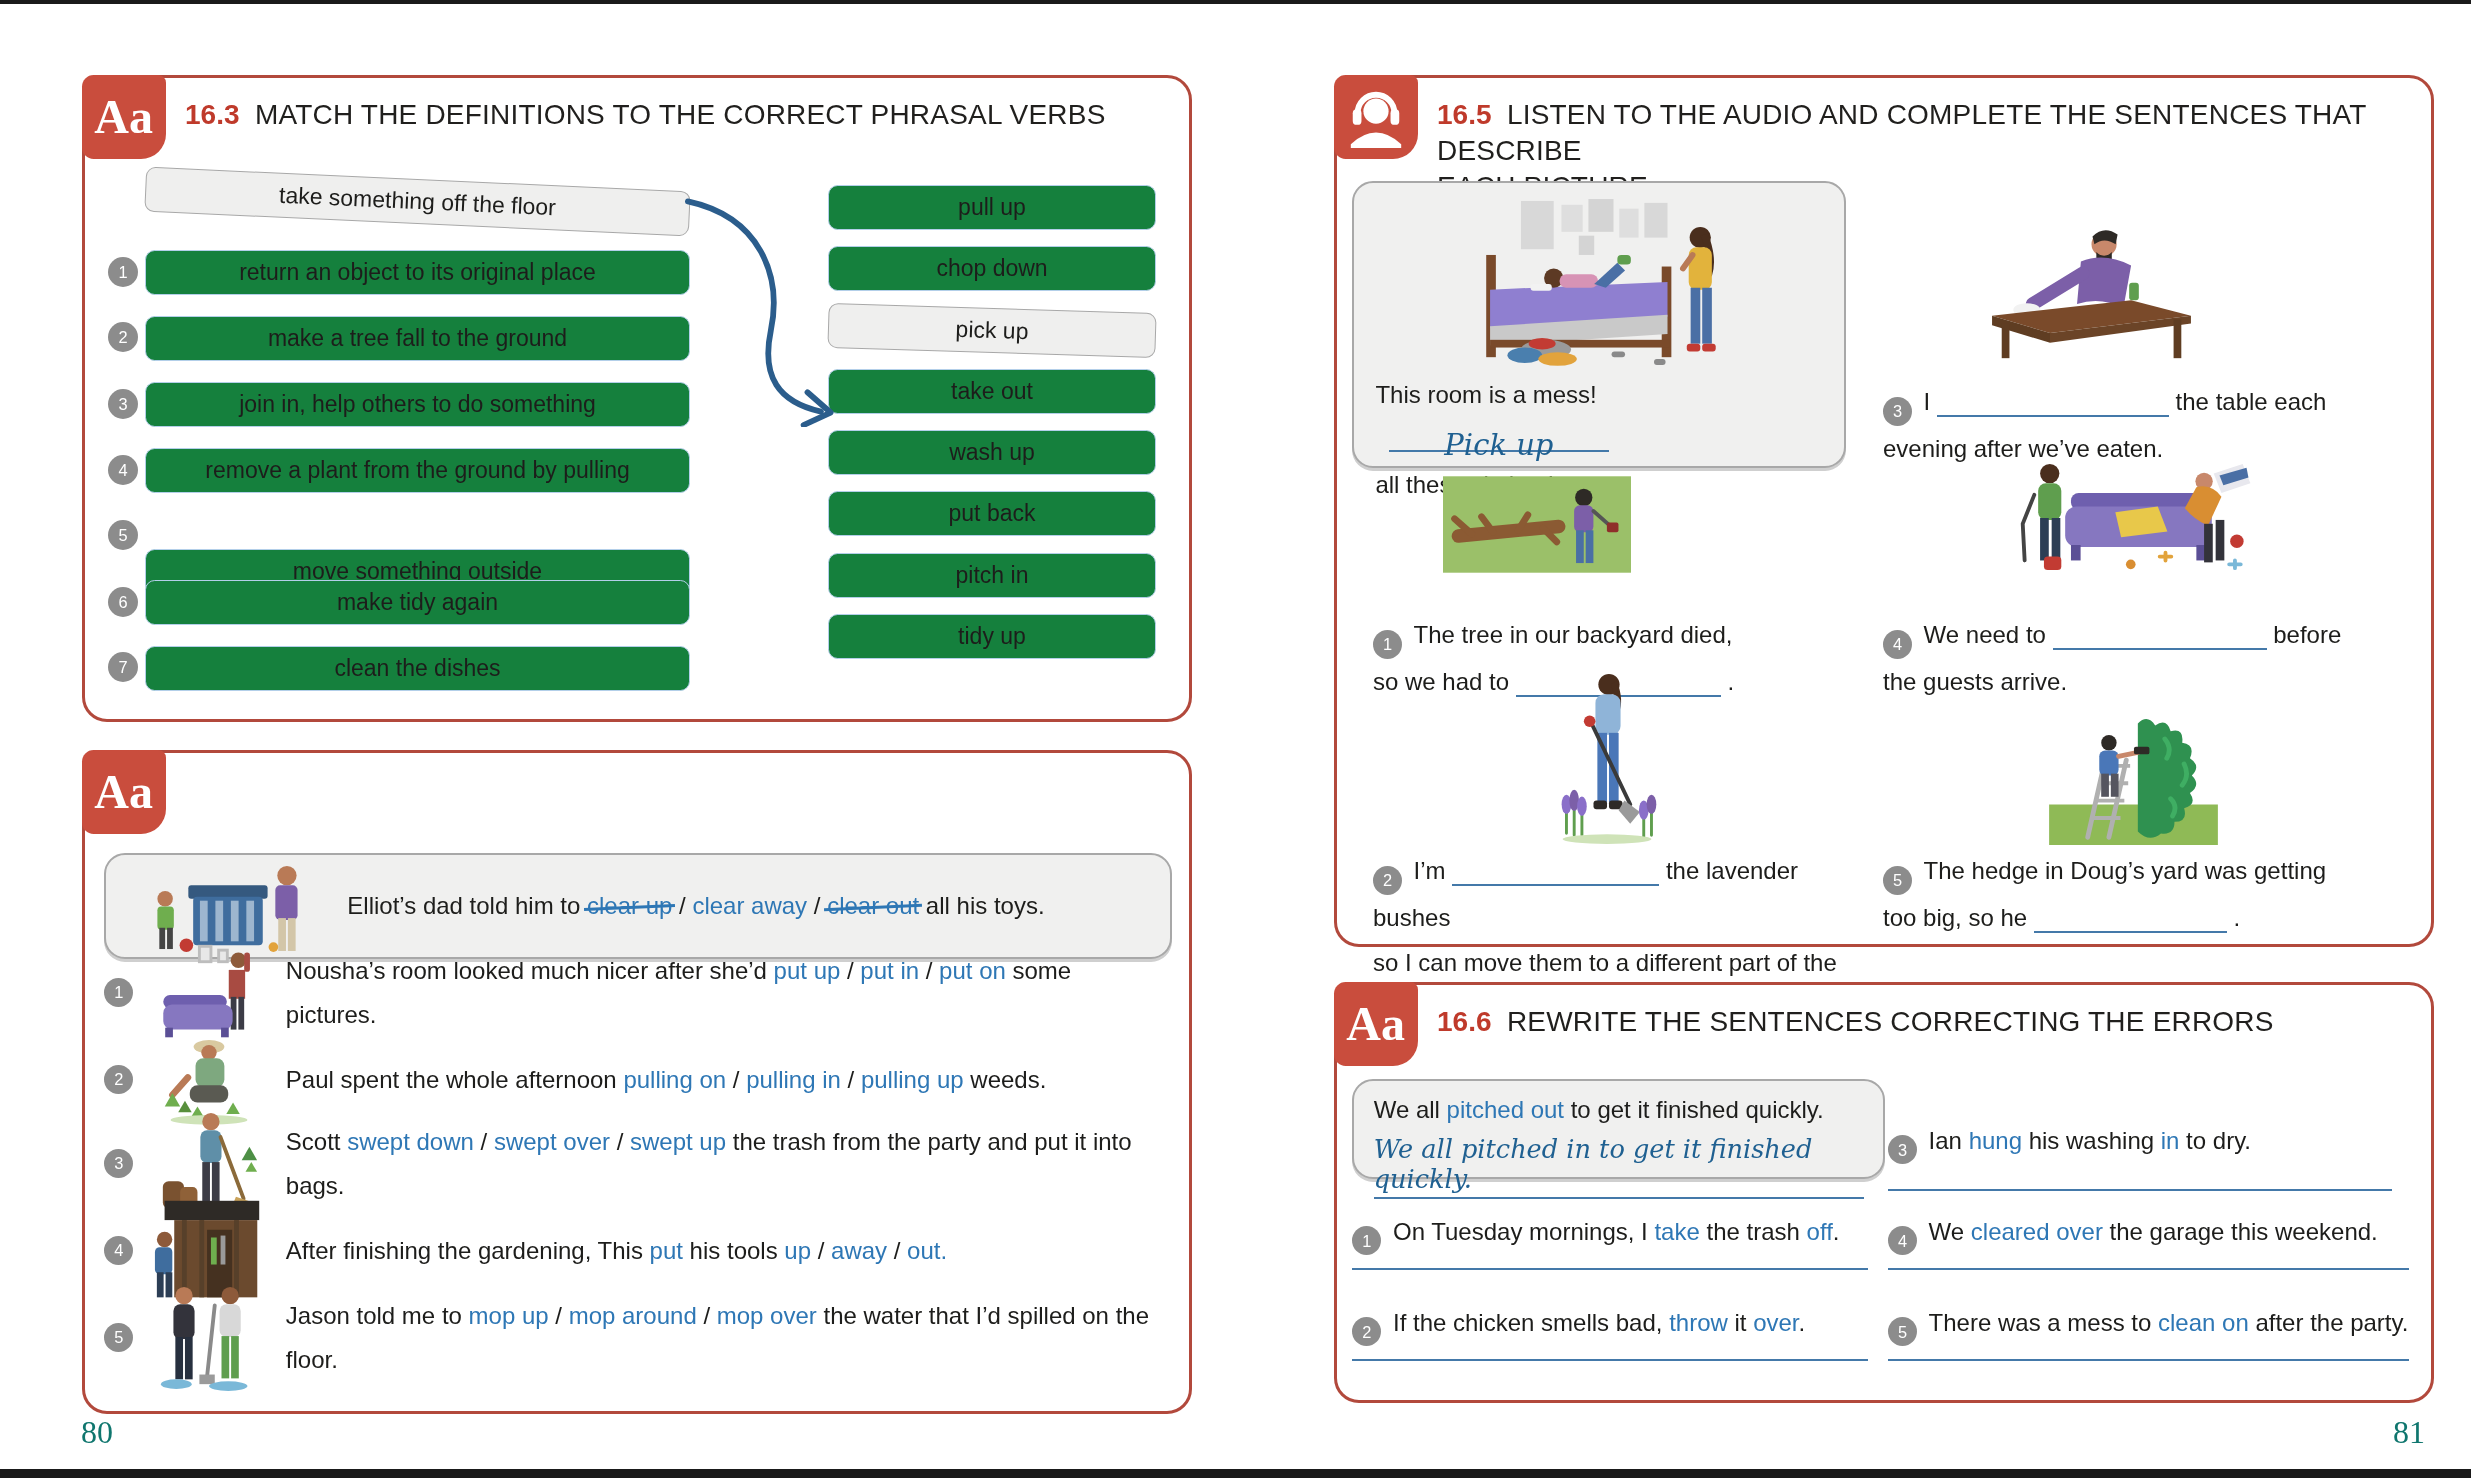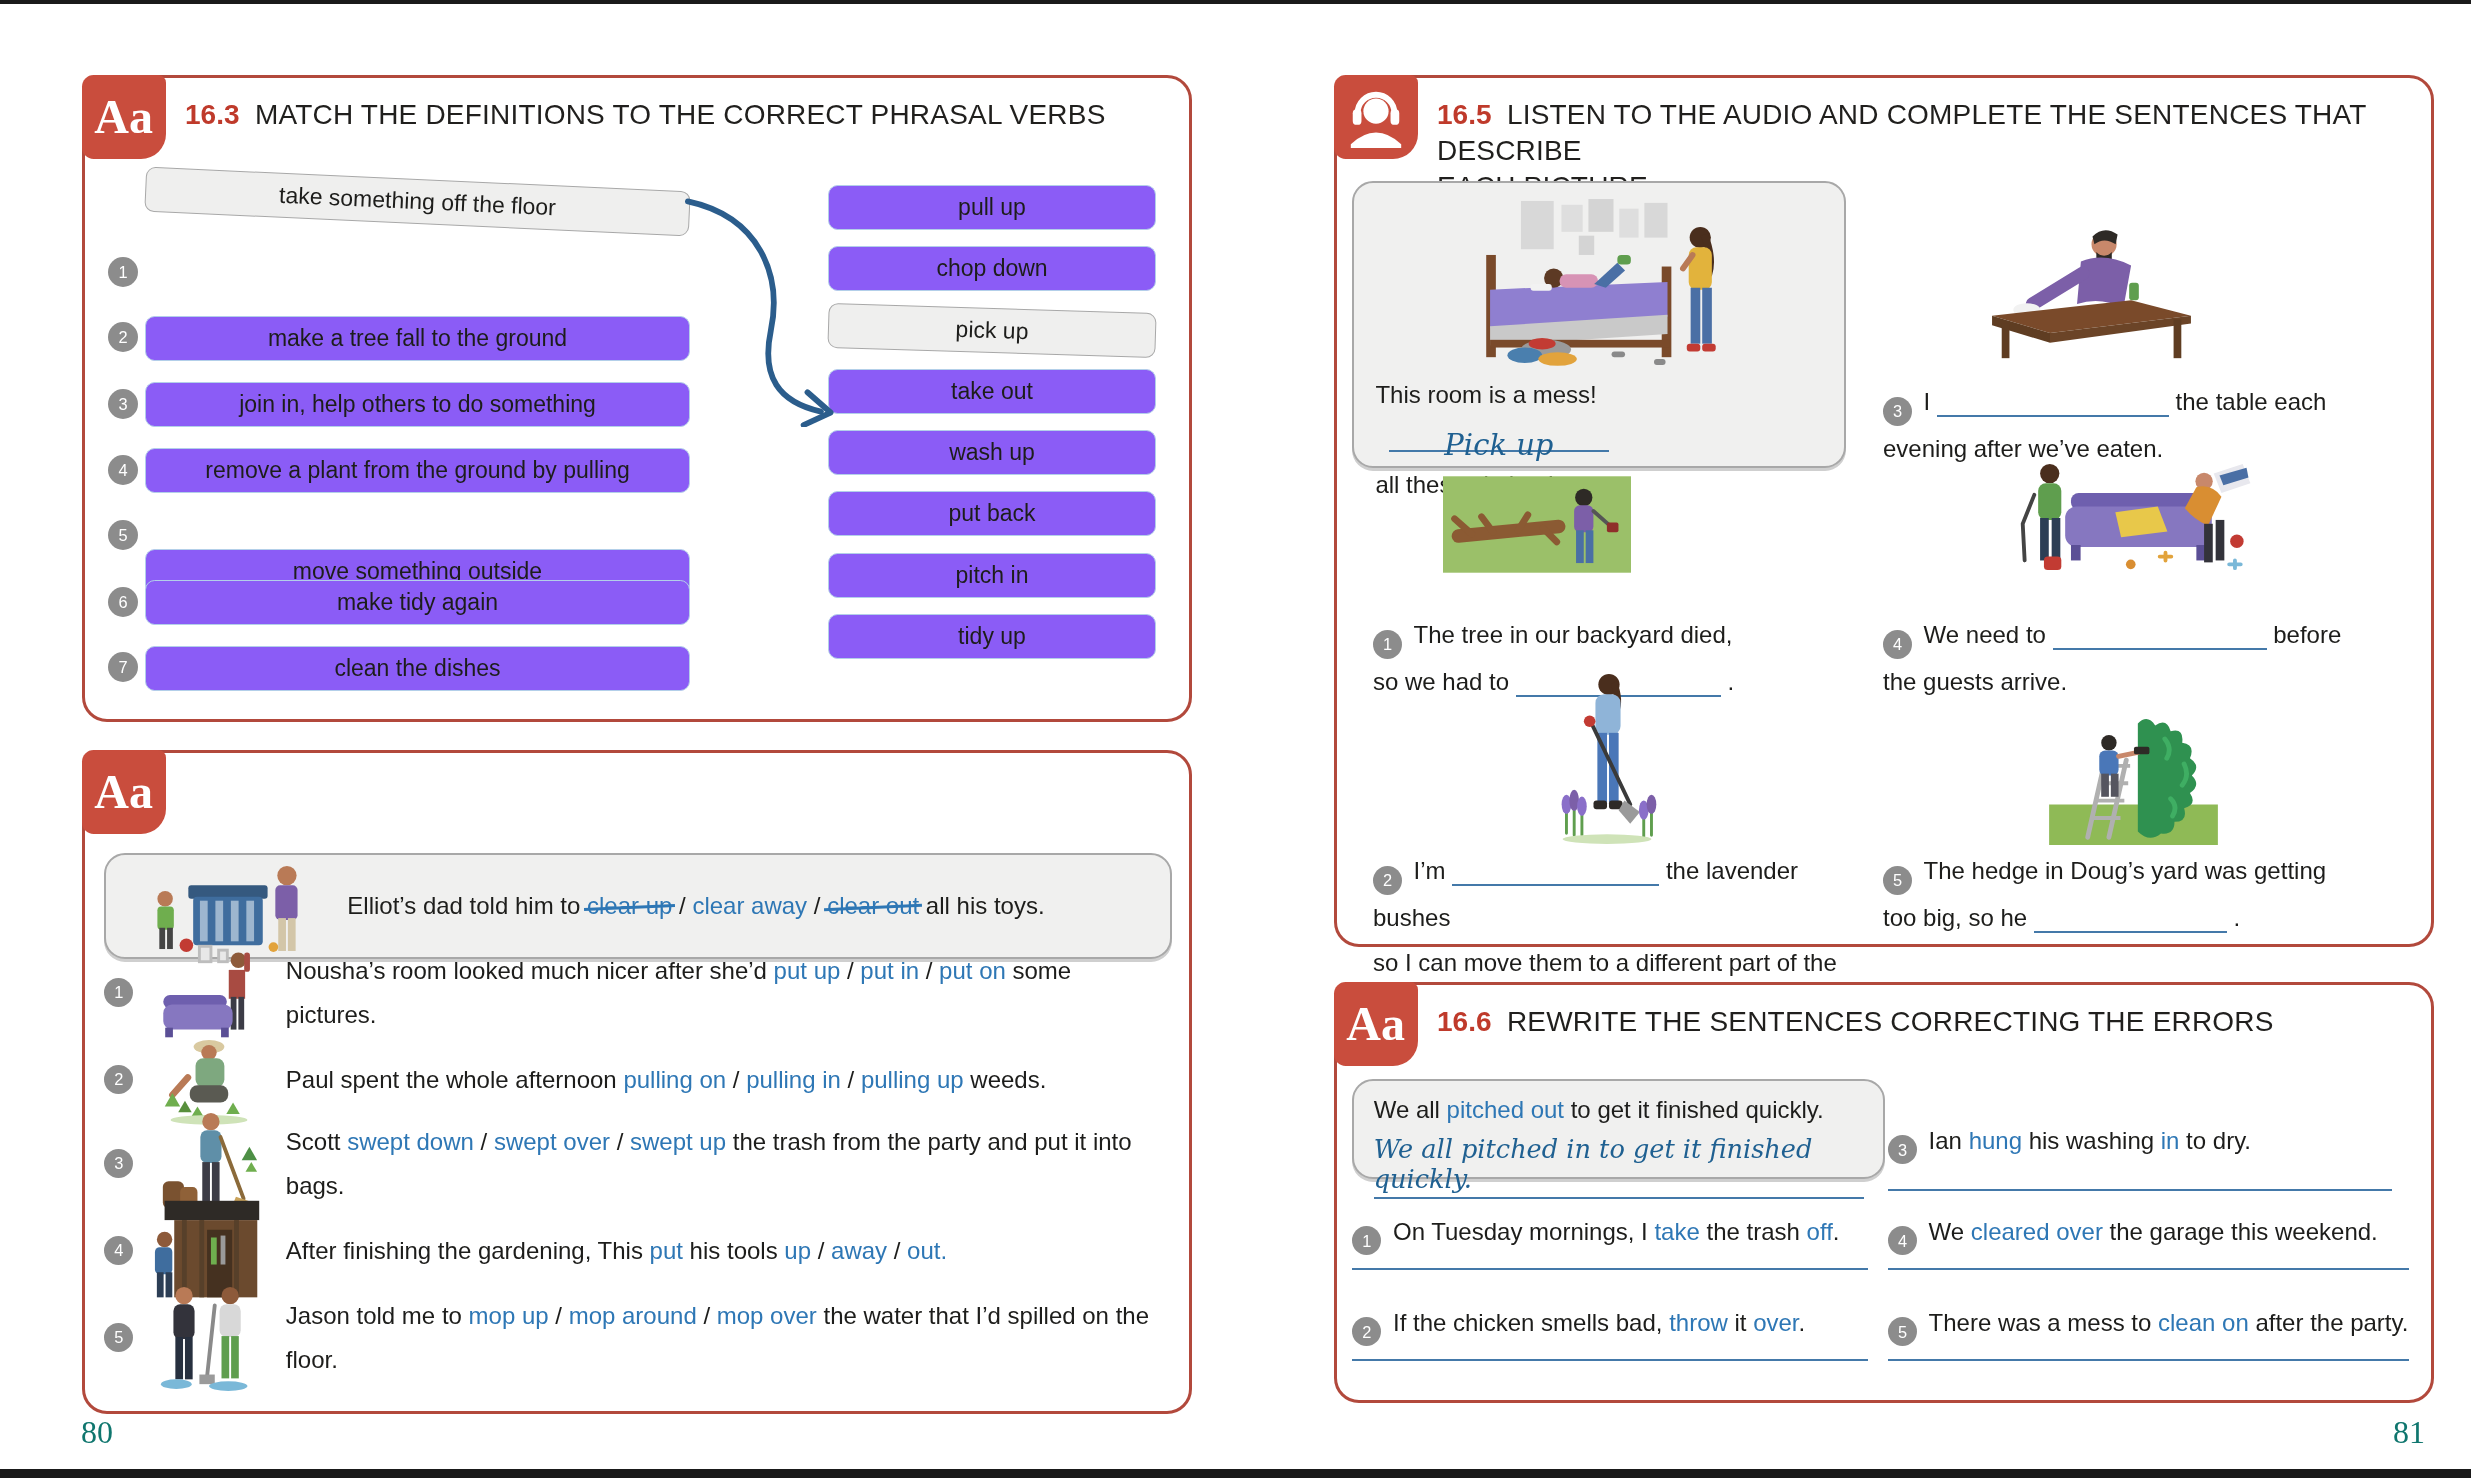--- a/index.html
+++ b/index.html
@@ -10,21 +10,21 @@
   .bar.bottom{bottom:0;height:8.7px;}
 
   .exbox{position:absolute;background:#fff;border:3.4px solid #b2493c;border-radius:25px;}
   .tab{position:absolute;left:-3.4px;top:-3.4px;width:84px;height:84px;background:#c94d3d;
        border-radius:11.6px 7.7px 25px 11.6px;display:flex;align-items:center;justify-content:center;}
   .tab .aa{font-family:"Liberation Serif","DejaVu Serif",serif;font-size:48px;color:#fff;font-weight:600;}
   .exheader{position:absolute;left:100px;top:19.3px;font-size:28px;line-height:1.28;}
   .exnum{color:#bf3a2b;font-weight:700;margin-right:15.4px;}
   .extitle{color:#201f1d;font-weight:500;letter-spacing:0.2px;}
 
-  .optbox{position:absolute;height:43px;background:#8b5cf6;border:1.9px solid #b3cfe9;border-radius:9.7px;
+  .optbox{position:absolute;height:43px;background:#15803d;border:1.9px solid #b3cfe9;border-radius:9.7px;
           display:flex;align-items:center;justify-content:center;font-size:23px;color:#1d1d1b;}
   .defcol{left:60px;width:543px;}
   .verbcol{left:743px;width:326px;}
   .graybox{background:#efefee;border-color:#a8a8a8;}
   .rot-a{transform:rotate(2.6deg);}
   .rot-b{transform:rotate(1.8deg);}
 
   .numcircle{position:absolute;left:23px;width:30px;height:30px;border-radius:50%;background:#8c8c8c;
              color:#fff;font-size:16.4px;display:flex;align-items:center;justify-content:center;}
   .ncir{display:inline-flex;width:29px;height:29px;border-radius:50%;background:#8c8c8c;color:#fff;
@@ -66,20 +66,21 @@
     <div class="tab">
       <span class="aa">Aa</span>
     </div>
     <div class="exheader">
       <span class="exnum">16.3</span><span class="extitle">MATCH THE DEFINITIONS TO THE CORRECT PHRASAL VERBS</span>
     </div>
 
     <div class="optbox defcol graybox rot-a" style="top:101px;">take something off the floor</div>
 
     <div class="numcircle" style="top:179px;">1</div>
+    <div class="optbox defcol" style="top:172px;">return an object to its original place</div>
     <div class="numcircle" style="top:244px;">2</div>
     <div class="optbox defcol" style="top:238px;">make a tree fall to the ground</div>
     <div class="numcircle" style="top:311px;">3</div>
     <div class="optbox defcol" style="top:304px;">join in, help others to do something</div>
     <div class="numcircle" style="top:377px;">4</div>
     <div class="optbox defcol" style="top:370px;">remove a plant from the ground by pulling</div>
     <div class="numcircle" style="top:442px;">5</div>
     <div class="optbox defcol" style="top:435px;margin-top:36px;">move something outside</div>
     <div class="numcircle" style="top:509px;">6</div>
     <div class="optbox defcol" style="top:502px;">make tidy again</div>

